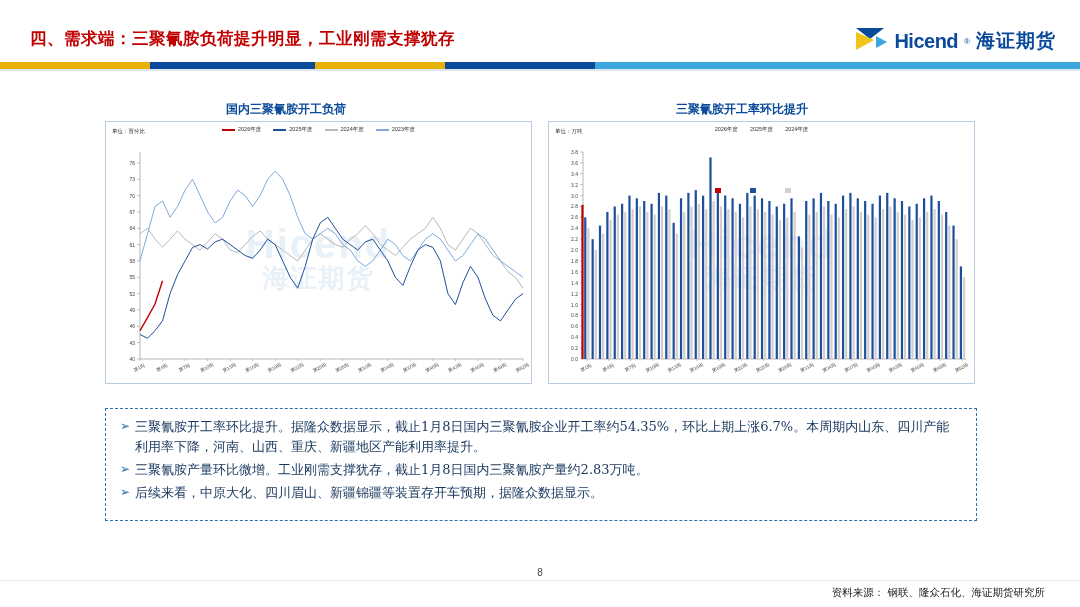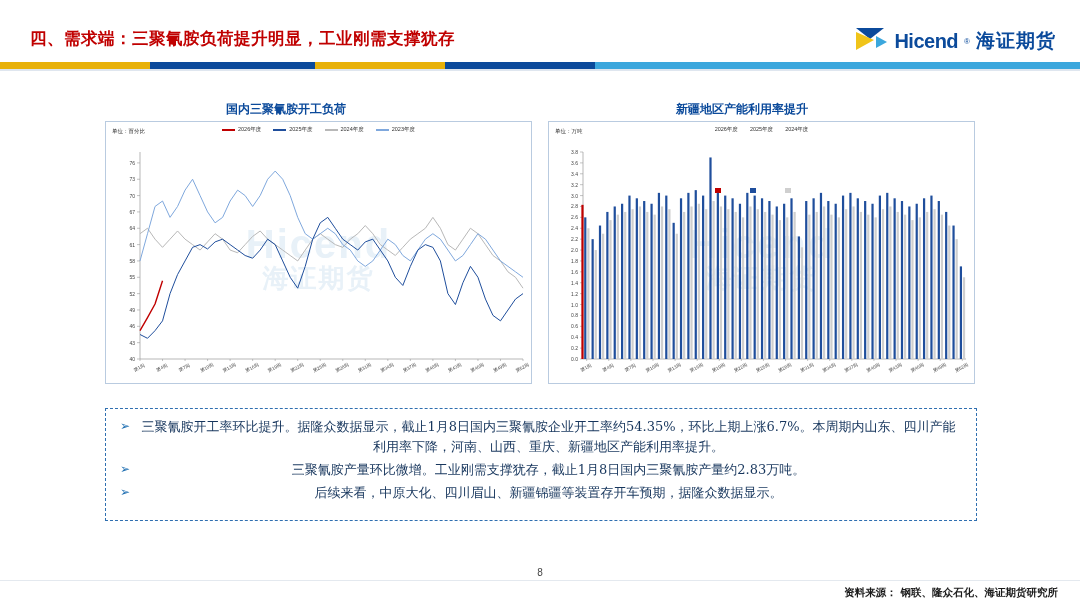--- a/index.html
+++ b/index.html
@@ -75,28 +75,28 @@
     position:absolute;left:105px;top:408px;width:872px;height:113px;
     border:1px dashed #2f6fb0;background:#fff;
     padding:8px 14px 8px 14px;box-sizing:border-box;
   }
   .bullet{
     display:flex;align-items:flex-start;margin-bottom:3px;
     font-size:13px;line-height:1.55;color:#17365d;
     font-family:"DejaVu Serif","Liberation Serif",serif;
   }
   .bullet .mark{color:#1f6fb2;margin-right:5px;flex:0 0 auto;font-size:12px;line-height:1.65;}
-  .bullet .txt{flex:1 1 auto;text-align:center;}
+  .bullet .txt{flex:1 1 auto;}
 
   .page-no{
     position:absolute;left:0;top:567px;width:1080px;text-align:center;
     font-size:10px;color:#444;
   }
   .source{
-    position:absolute;right:22px;top:586px;font-size:10.5px;color:#1a1a1a;font-weight:bold;
+    position:absolute;right:35px;top:586px;font-size:10.5px;color:#1a1a1a;font-weight:normal;
     font-family:"DejaVu Serif","Liberation Serif",serif;
   }
   .foot-rule{position:absolute;left:0;top:580px;width:1080px;height:1px;background:#e4e9ef;}
 </style>
 </head>
 <body>
 
 <div class="slide">
 
   <div class="header-title">四、需求端：三聚氰胺负荷提升明显，工业刚需支撑犹存</div>
@@ -206,21 +206,21 @@
         <text x="394.4705882352941" y="247" text-anchor="middle" font-size="4.6" fill="#444" transform="rotate(-28 394.4705882352941 247)">第49周</text>
         <line x1="417" y1="237" x2="417" y2="239" stroke="#9a9a9a" stroke-width="0.6"></line>
         <text x="417" y="247" text-anchor="middle" font-size="4.6" fill="#444" transform="rotate(-28 417 247)">第52周</text>
         <path d="M34.00 111.71 L41.51 106.26 L49.02 117.16 L56.53 125.33 L64.04 117.16 L71.55 108.99 L79.06 117.16 L86.57 122.61 L94.08 128.05 L101.59 119.88 L109.10 111.71 L116.61 117.16 L124.12 128.05 L131.63 130.78 L139.14 122.61 L146.65 114.43 L154.16 108.99 L161.67 117.16 L169.18 122.61 L176.69 128.05 L184.20 133.50 L191.71 138.95 L199.22 128.05 L206.73 117.16 L214.24 111.71 L221.75 117.16 L229.25 122.61 L236.76 125.33 L244.27 117.16 L251.78 111.71 L259.29 103.54 L266.80 111.71 L274.31 122.61 L281.82 128.05 L289.33 133.50 L296.84 125.33 L304.35 117.16 L311.86 111.71 L319.37 106.26 L326.88 95.37 L334.39 106.26 L341.90 122.61 L349.41 128.05 L356.92 117.16 L364.43 106.26 L371.94 111.71 L379.45 122.61 L386.96 133.50 L394.47 138.95 L401.98 149.84 L409.49 155.29 L417.00 166.18 " fill="none" stroke="#b8b8b8" stroke-width="1" stroke-linejoin="round"></path>
         <path d="M34.00 138.95 L41.51 111.71 L49.02 84.47 L56.53 79.03 L64.04 95.37 L71.55 84.47 L79.06 68.13 L86.57 57.24 L94.08 73.58 L101.59 89.92 L109.10 100.82 L116.61 95.37 L124.12 79.03 L131.63 68.13 L139.14 73.58 L146.65 84.47 L154.16 73.58 L161.67 57.24 L169.18 49.07 L176.69 57.24 L184.20 73.58 L191.71 95.37 L199.22 111.71 L206.73 117.16 L214.24 111.71 L221.75 106.26 L229.25 111.71 L236.76 122.61 L244.27 128.05 L251.78 138.95 L259.29 144.39 L266.80 138.95 L274.31 128.05 L281.82 117.16 L289.33 122.61 L296.84 133.50 L304.35 138.95 L311.86 128.05 L319.37 117.16 L326.88 111.71 L334.39 117.16 L341.90 128.05 L349.41 138.95 L356.92 133.50 L364.43 122.61 L371.94 111.71 L379.45 117.16 L386.96 128.05 L394.47 138.95 L401.98 144.39 L409.49 149.84 L417.00 155.29 " fill="none" stroke="#7fa8dd" stroke-width="1" stroke-linejoin="round"></path>
         <path d="M34.00 212.49 L41.51 216.30 L49.02 208.67 L56.53 198.87 L64.04 171.63 L71.55 152.57 L79.06 138.95 L86.57 125.33 L94.08 122.61 L101.59 126.96 L109.10 119.88 L116.61 117.16 L124.12 122.61 L131.63 128.05 L139.14 133.50 L146.65 136.22 L154.16 128.05 L161.67 117.16 L169.18 122.61 L176.69 138.95 L184.20 155.29 L191.71 166.18 L199.22 144.39 L206.73 117.16 L214.24 100.82 L221.75 95.37 L229.25 106.26 L236.76 117.16 L244.27 122.61 L251.78 128.05 L259.29 119.88 L266.80 117.16 L274.31 128.05 L281.82 138.95 L289.33 155.29 L296.84 163.46 L304.35 144.39 L311.86 128.05 L319.37 122.61 L326.88 125.33 L334.39 138.95 L341.90 171.63 L349.41 182.53 L356.92 160.74 L364.43 144.39 L371.94 155.29 L379.45 177.08 L386.96 193.42 L394.47 198.87 L401.98 187.97 L409.49 177.08 L417.00 171.63 " fill="none" stroke="#1f4e9c" stroke-width="1" stroke-linejoin="round"></path>
         <path d="M34.00 208.67 L41.51 195.60 L49.02 181.98 L56.53 158.83 " fill="none" stroke="#c00000" stroke-width="1.4" stroke-linejoin="round"></path>
       </svg>
   </div>
 
-  <div class="panel-title" style="left:676px;top:101px;">新疆地区产能利用率提升</div>
+  <div class="panel-title" style="left:676px;top:101px;">三聚氰胺开工率环比提升</div>
   <div class="chart-box" id="chart-right" style="left:548px;top:121px;width:425px;height:261px;">
     <div class="unit-label">单位：万吨</div>
     <div class="wm">Hicend<span class="cn">海证期货</span></div>
     <div class="legend" id="legend-right">
         <div class="item">
           <span class="swatch bar" style="background: rgb(192, 0, 0);"></span>
           <span>2026年度</span>
         </div>
         <div class="item">
           <span class="swatch bar" style="background: rgb(31, 78, 156);"></span>

